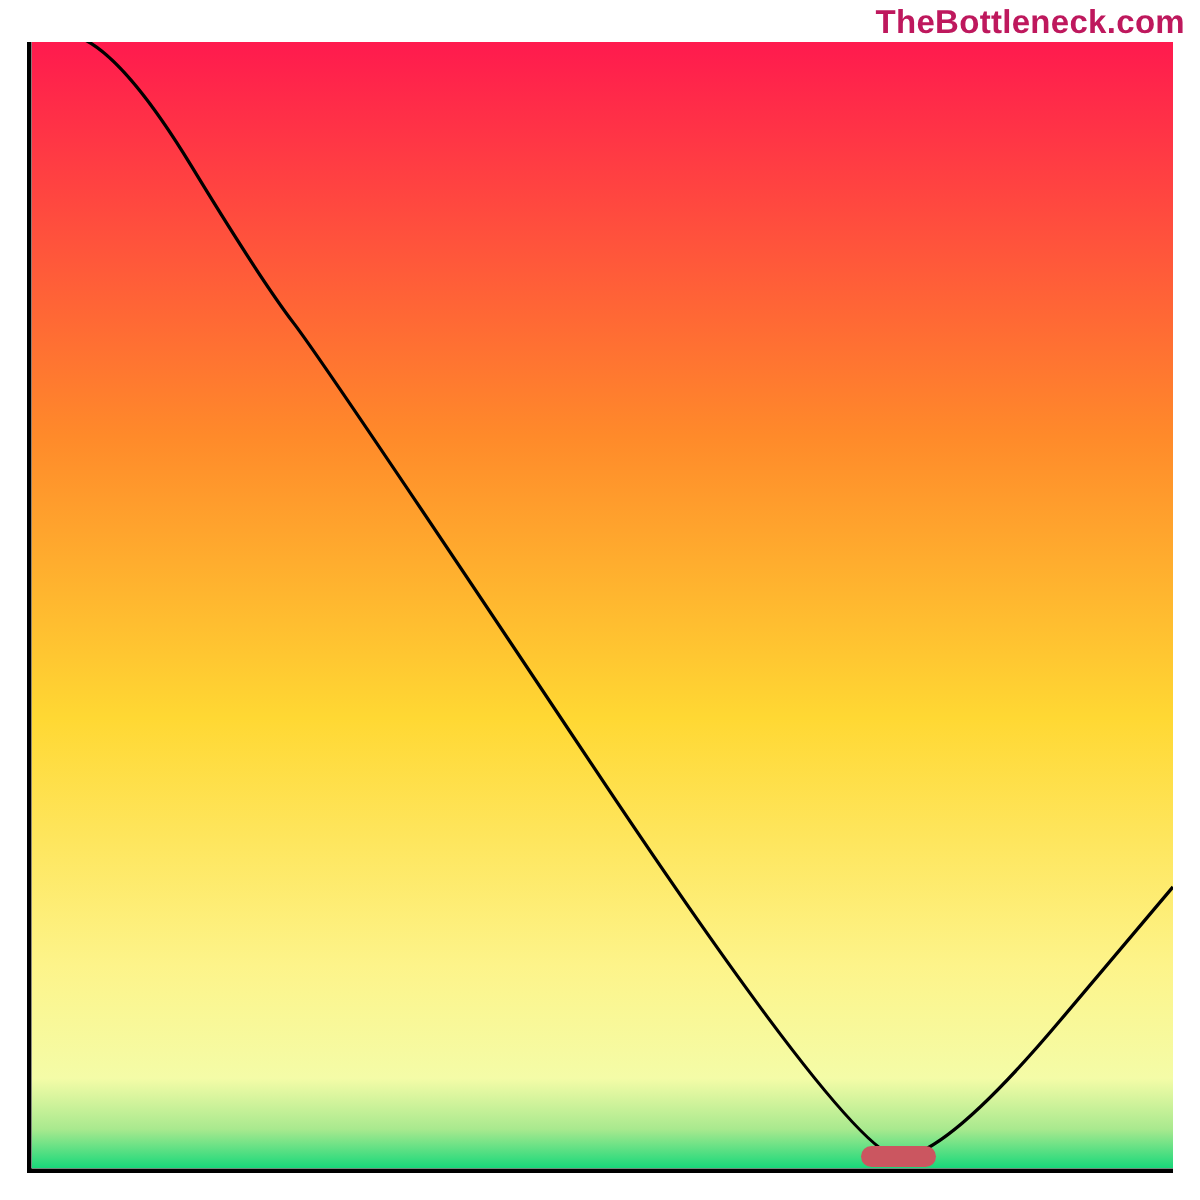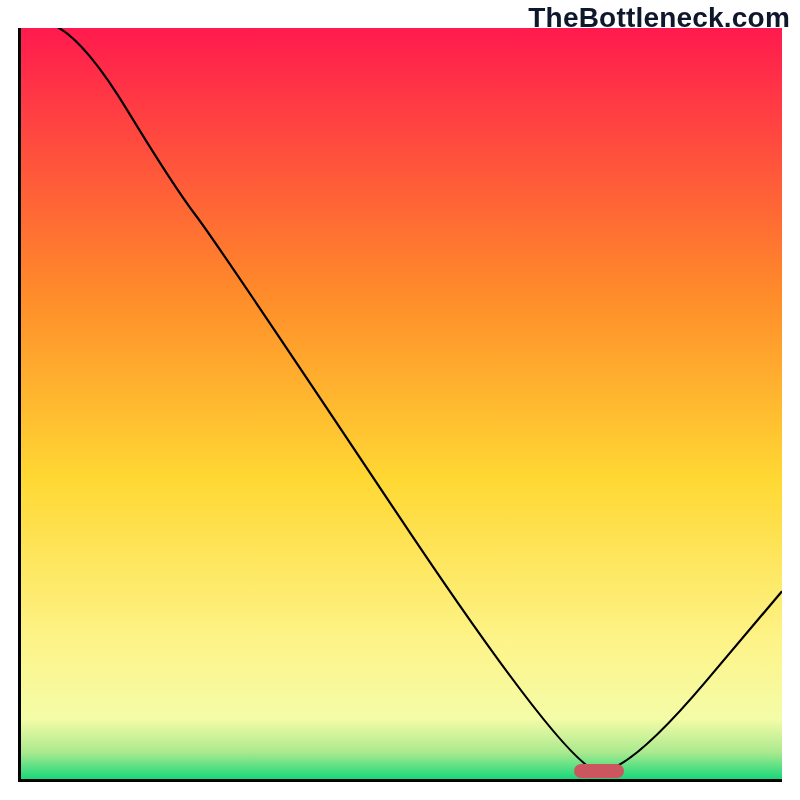--- a/index.html
+++ b/index.html
@@ -12,23 +12,23 @@
   }
   .frame {
     position: relative;
     width: 800px;
     height: 800px;
   }
   .watermark {
     position: absolute;
     top: 2px;
     right: 10px;
-    font-size: 28px;
+    font-size: 22px;
     font-weight: 600;
-    color: #0f172a;
+    color: #be185d;
     letter-spacing: 0.2px;
   }
   .plot-area {
     position: absolute;
     left: 18px;
     top: 28px;
     width: 764px;
     height: 754px;
     border-left: 3px solid #000;
     border-bottom: 3px solid #000;

